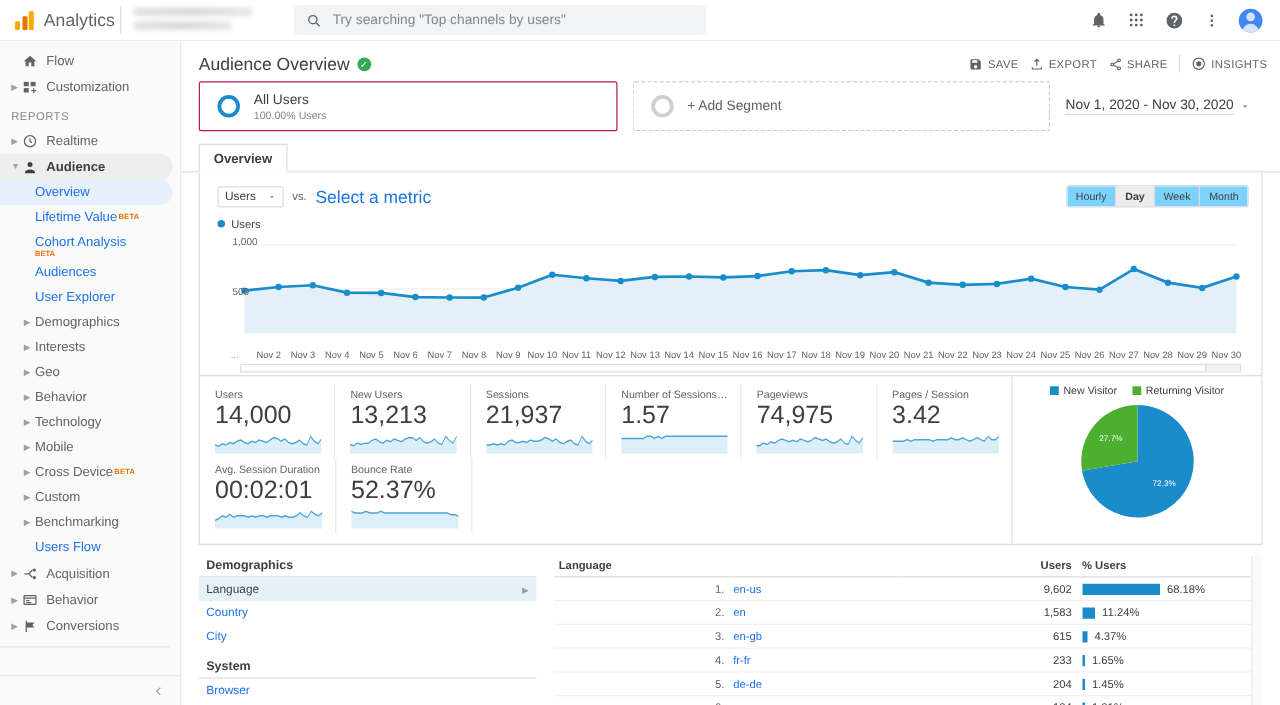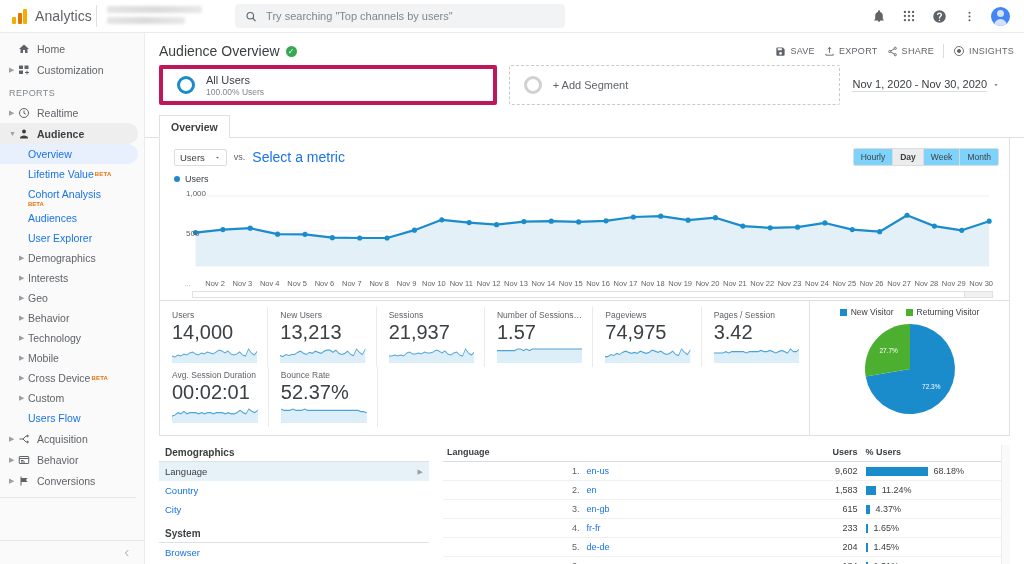--- a/index.html
+++ b/index.html
@@ -96,21 +96,21 @@
     color: #fff; font-size: 8px; }
   .head-spacer { flex: 1; }
   .head-actions { display: flex; align-items: center; gap: 9px; }
   .hact { display: flex; align-items: center; gap: 4px; font-size: 9px;
     color: #5f6368; letter-spacing: .3px; cursor: pointer; }
   .hact svg { display: block; }
   .head-sep { width: 1px; height: 14px; background: #dadce0; }
 
   .segbar { display: flex; gap: 12px; padding: 0 14px; }
   .segment {
-    flex: 1; max-width: 370px; height: 40px; border: 4px solid #be185d; background: #fff;
+    flex: 1; max-width: 370px; height: 40px; border: 1px solid #be185d; background: #fff;
     border-radius: 2px; display: flex; align-items: center; padding: 0 14px; gap: 11px;
     cursor: pointer;
   }
   .segment.dashed { border: 1px dashed #c9c9c9; }
   .ring { width: 18px; height: 18px; border-radius: 50%; border: 3px solid #1a8ccc; }
   .ring.grey { border-color: #d0d0d0; }
   .seg-title { font-size: 11px; color: #3c4043; line-height: 13px; }
   .seg-sub { font-size: 8.5px; color: #80868b; }
   .seg-add { font-size: 11px; color: #5f6368; }
   .daterange { margin-left: auto; display: flex; align-items: center; gap: 5px;
@@ -267,21 +267,21 @@
     <div class="sidebar">
       <div class="nav-scroll">
 
         <div class="nav-item">
           <span class="arrow"></span>
           <span class="nicon">
             <svg width="12" height="12" viewBox="0 0 24 24" fill="#5f6368">
                 <path d="M10 20v-6h4v6h5v-8h3L12 3 2 12h3v8z"></path>
               </svg>
           </span>
-          <span class="nlabel">Home</span>
+          <span class="nlabel">Flow</span>
         </div>
 
         <div class="nav-item">
           <span class="arrow">▶</span>
           <span class="nicon">
             <svg width="12" height="12" viewBox="0 0 24 24" fill="#5f6368">
               <rect x="2" y="3" width="8" height="7"></rect>
                 <rect x="13" y="3" width="8" height="7"></rect>
               <rect x="2" y="13" width="8" height="7"></rect>
                 <path d="M17 13v3h-3v2h3v3h2v-3h3v-2h-3v-3z"></path>
@@ -359,20 +359,24 @@
               <span>Mobile</span>
             </div>
             <div class="sub-item plain">
               <span class="sarrow">▶</span>
               <span>Cross Device</span>
               <span class="beta">BETA</span>
             </div>
             <div class="sub-item plain">
               <span class="sarrow">▶</span>
               <span>Custom</span>
+            </div>
+            <div class="sub-item plain">
+              <span class="sarrow">▶</span>
+              <span>Benchmarking</span>
             </div>
             <div class="sub-item">
               <span>Users Flow</span>
             </div>
           </div>
 
         <div class="nav-item">
           <span class="arrow">▶</span>
           <span class="nicon">
             <svg width="12" height="12" viewBox="0 0 24 24" fill="none" stroke="#5f6368" stroke-width="2">

